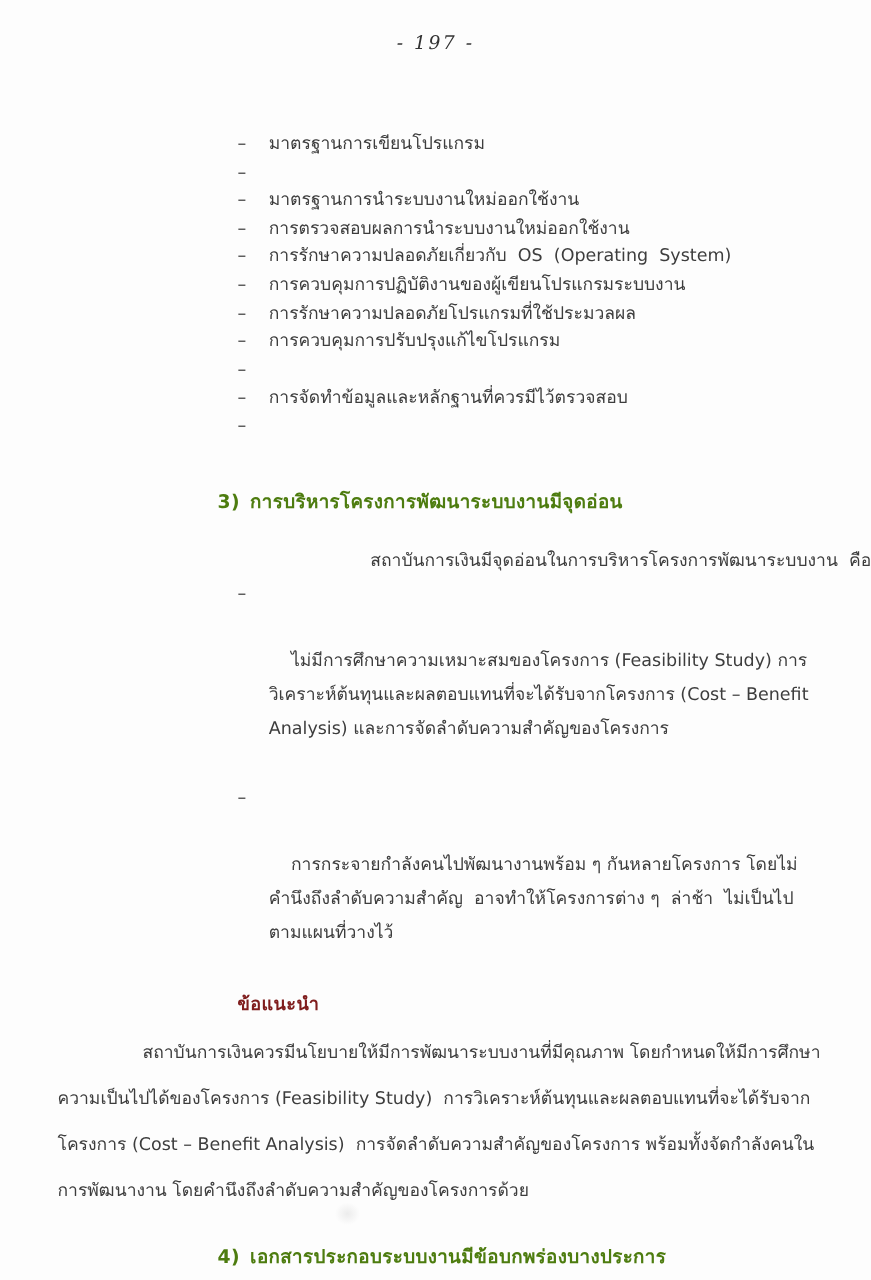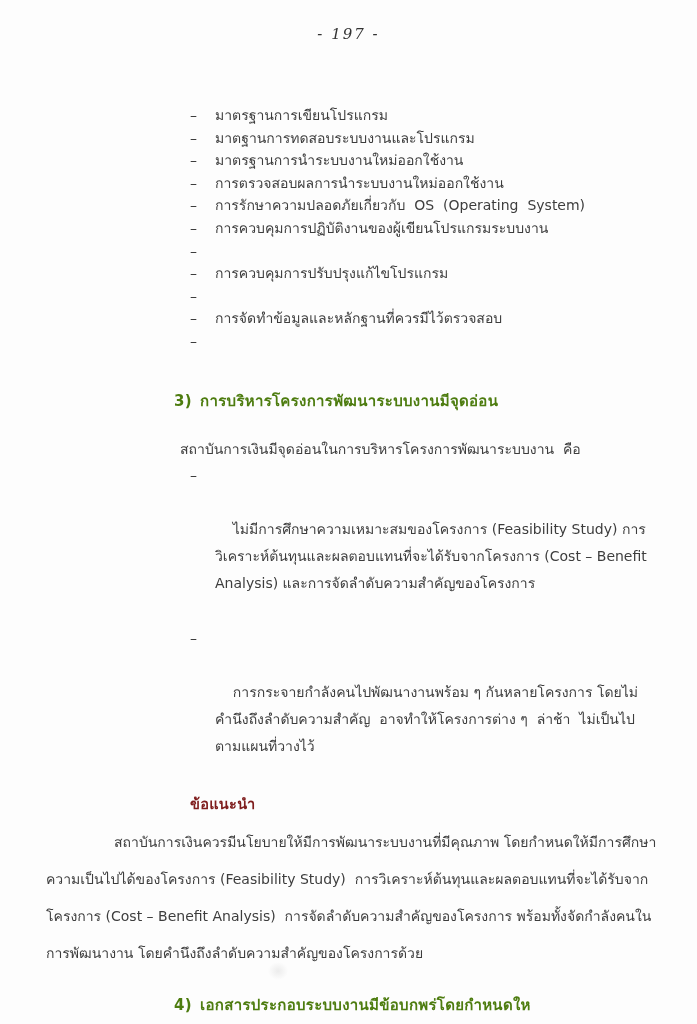--- a/index.html
+++ b/index.html
@@ -40,20 +40,21 @@
     line-height: 20px;
     white-space: pre;
   }
   .sec-header.s4h { margin-top: 3px; }
   .sec-num { display: inline-block; width: 26px; font-weight: bold; }
   .intro {
     margin: 8px 0 0 180px;
     font-size: 14px;
     line-height: 20px;
     white-space: pre;
+    text-align: right;
   }
   .hang {
     position: relative;
     margin-left: 190px;
     padding-left: 25px;
     width: 435px;
     font-size: 14px;
     white-space: pre-wrap;
   }
   .hang .hdash { position: absolute; left: 0; top: 0; }
@@ -95,40 +96,40 @@
 
   <div class="pagenum">- 197 -</div>
 
   <div class="checklist">
     <div class="chk-row">
       <span class="chk-dash">–</span>
       <span>มาตรฐานการเขียนโปรแกรม</span>
     </div>
     <div class="chk-row">
       <span class="chk-dash">–</span>
-      <span>มาตฐานการทดสอบระบบงานและโปรแกรม</span>
     </div>
     <div class="chk-row">
       <span class="chk-dash">–</span>
       <span>มาตรฐานการนำระบบงานใหม่ออกใช้งาน</span>
     </div>
     <div class="chk-row">
       <span class="chk-dash">–</span>
       <span>การตรวจสอบผลการนำระบบงานใหม่ออกใช้งาน</span>
     </div>
     <div class="chk-row">
       <span class="chk-dash">–</span>
       <span>การรักษาความปลอดภัยเกี่ยวกับ  OS  (Operating  System)</span>
     </div>
     <div class="chk-row">
       <span class="chk-dash">–</span>
       <span>การควบคุมการปฏิบัติงานของผู้เขียนโปรแกรมระบบงาน</span>
     </div>
     <div class="chk-row">
       <span class="chk-dash">–</span>
+      <span>การรักษาความปลอดภัยโปรแกรมที่ใช้ประมวลผล</span>
     </div>
     <div class="chk-row">
       <span class="chk-dash">–</span>
       <span>การควบคุมการปรับปรุงแก้ไขโปรแกรม</span>
     </div>
     <div class="chk-row">
       <span class="chk-dash">–</span>
     </div>
     <div class="chk-row">
       <span class="chk-dash">–</span>
@@ -153,18 +154,18 @@
   <div class="hang b27 m-b2">
     <span class="hdash">–</span>
     <span class="para">การกระจายกำลังคนไปพัฒนางานพร้อม ๆ กันหลายโครงการ โดยไม่คำนึงถึงลำดับความสำคัญ  อาจทำให้โครงการต่าง ๆ  ล่าช้า  ไม่เป็นไปตามแผนที่วางไว้</span>
   </div>
 
   <div class="rec-title">ข้อแนะนำ</div>
 
   <div class="para rec">สถาบันการเงินควรมีนโยบายให้มีการพัฒนาระบบงานที่มีคุณภาพ โดยกำหนดให้มีการศึกษาความเป็นไปได้ของโครงการ (Feasibility Study)  การวิเคราะห์ต้นทุนและผลตอบแทนที่จะได้รับจากโครงการ (Cost – Benefit Analysis)  การจัดลำดับความสำคัญของโครงการ พร้อมทั้งจัดกำลังคนในการพัฒนางาน โดยคำนึงถึงลำดับความสำคัญของโครงการด้วย</div>
 
   <div class="sec-header s4h">
-    <span class="sec-num">4)</span><span>เอกสารประกอบระบบงานมีข้อบกพร่โดยกำหนดให</span>
+    <span class="sec-num">4)</span><span>เอกสารประกอบระบบงานมีข้อบกพร่องบางประการ</span>
   </div>
 
   <div class="smudge"></div>
 
 </div>
 
 </body></html>

